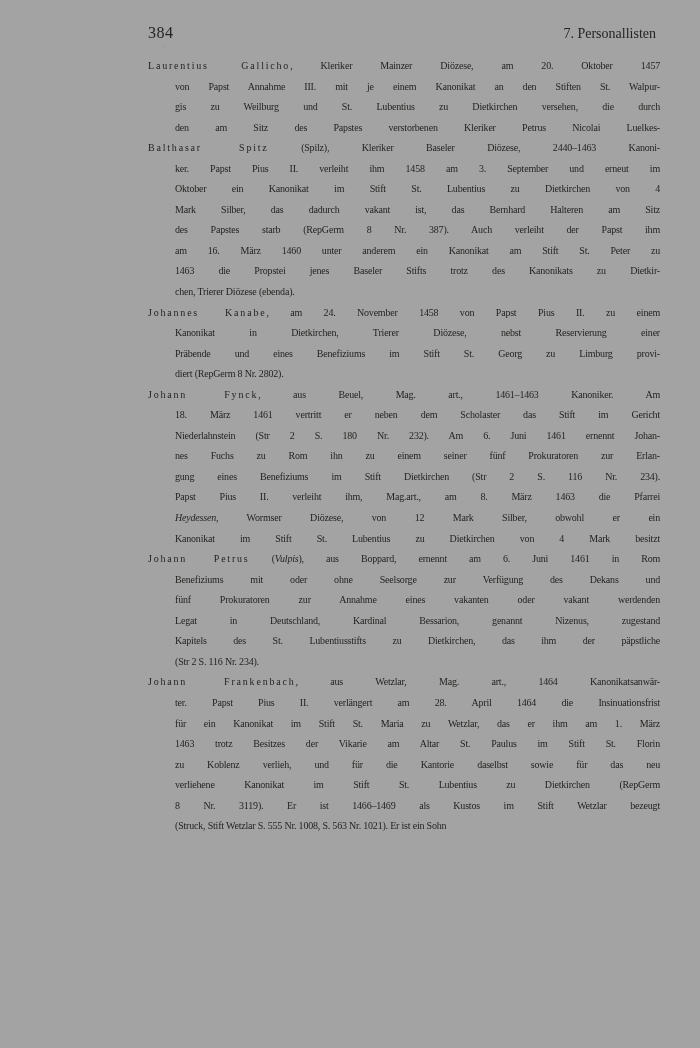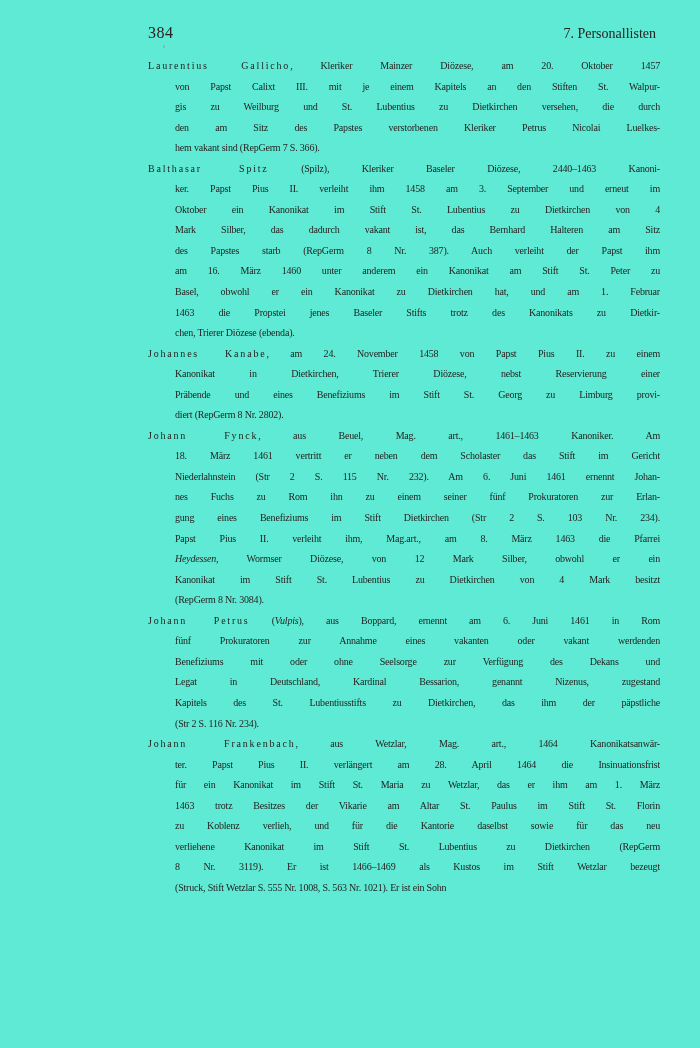--- a/index.html
+++ b/index.html
@@ -4,21 +4,21 @@
 <style>
   html,body{margin:0;padding:0;}
   body{
     width:700px;height:1048px;
     background:#f2f2f0;
     font-family:"Liberation Serif","DejaVu Serif",serif;
   }
   .page{
     position:relative;
     width:700px;height:1048px;
-    background:#5eead4;
+    background:#a3a3a3;
     color:#262422;
     overflow:hidden;
   }
   .page-header{
     position:absolute;
     left:148px;top:24px;
     width:512px;height:20px;
   }
   .page-number{
     position:absolute;left:0;top:0;
@@ -58,57 +58,54 @@
 
 <div class="page">
   <div class="page-header">
     <span class="page-number">384</span>
     <span class="running-title">7. Personallisten</span>
   </div>
   <div class="speck"></div>
   <div class="textblock" id="entries">
       <div class="entry">
         <div class="line"><span class="seg-spaced">Laurentius Gallicho</span><span class="seg-normal">, Kleriker Mainzer Diözese, am 20. Oktober 1457</span></div>
-        <div class="line cont"><span class="seg-normal">von Papst Calixt III. mit je einem Kapitels an den Stiften St. Walpur-</span></div>
+        <div class="line cont"><span class="seg-normal">von Papst Annahme III. mit je einem Kanonikat an den Stiften St. Walpur-</span></div>
         <div class="line cont"><span class="seg-normal">gis zu Weilburg und St. Lubentius zu Dietkirchen versehen, die durch</span></div>
         <div class="line cont"><span class="seg-normal">den am Sitz des Papstes verstorbenen Kleriker Petrus Nicolai Luelkes-</span></div>
-        <div class="line cont lastline"><span class="seg-normal">hem vakant sind (RepGerm 7 S. 366).</span></div>
       </div>
       <div class="entry">
         <div class="line"><span class="seg-spaced">Balthasar Spitz</span><span class="seg-normal"> (Spilz), Kleriker Baseler Diözese, 2440–1463 Kanoni-</span></div>
         <div class="line cont"><span class="seg-normal">ker. Papst Pius II. verleiht ihm 1458 am 3. September und erneut im</span></div>
         <div class="line cont"><span class="seg-normal">Oktober ein Kanonikat im Stift St. Lubentius zu Dietkirchen von 4</span></div>
         <div class="line cont"><span class="seg-normal">Mark Silber, das dadurch vakant ist, das Bernhard Halteren am Sitz</span></div>
         <div class="line cont"><span class="seg-normal">des Papstes starb (RepGerm 8 Nr. 387). Auch verleiht der Papst ihm</span></div>
         <div class="line cont"><span class="seg-normal">am 16. März 1460 unter anderem ein Kanonikat am Stift St. Peter zu</span></div>
-        <div class="line cont"><span class="seg-normal">Basel, obwohl er ein Kanonikat zu Dietkirchen hat, und am 1. Februar</span></div>
         <div class="line cont"><span class="seg-normal">1463 die Propstei jenes Baseler Stifts trotz des Kanonikats zu Dietkir-</span></div>
         <div class="line cont lastline"><span class="seg-normal">chen, Trierer Diözese (ebenda).</span></div>
       </div>
       <div class="entry">
         <div class="line"><span class="seg-spaced">Johannes Kanabe</span><span class="seg-normal">, am 24. November 1458 von Papst Pius II. zu einem</span></div>
         <div class="line cont"><span class="seg-normal">Kanonikat in Dietkirchen, Trierer Diözese, nebst Reservierung einer</span></div>
         <div class="line cont"><span class="seg-normal">Präbende und eines Benefiziums im Stift St. Georg zu Limburg provi-</span></div>
         <div class="line cont lastline"><span class="seg-normal">diert (RepGerm 8 Nr. 2802).</span></div>
       </div>
       <div class="entry">
         <div class="line"><span class="seg-spaced">Johann Fynck</span><span class="seg-normal">, aus Beuel, Mag. art., 1461–1463 Kanoniker. Am</span></div>
         <div class="line cont"><span class="seg-normal">18. März 1461 vertritt er neben dem Scholaster das Stift im Gericht</span></div>
-        <div class="line cont"><span class="seg-normal">Niederlahnstein (Str 2 S. 115 Nr. 232). Am 6. Juni 1461 ernennt Johan-</span></div>
+        <div class="line cont"><span class="seg-normal">Niederlahnstein (Str 2 S. 180 Nr. 232). Am 6. Juni 1461 ernennt Johan-</span></div>
         <div class="line cont"><span class="seg-normal">nes Fuchs zu Rom ihn zu einem seiner fünf Prokuratoren zur Erlan-</span></div>
-        <div class="line cont"><span class="seg-normal">gung eines Benefiziums im Stift Dietkirchen (Str 2 S. 103 Nr. 234).</span></div>
+        <div class="line cont"><span class="seg-normal">gung eines Benefiziums im Stift Dietkirchen (Str 2 S. 116 Nr. 234).</span></div>
         <div class="line cont"><span class="seg-normal">Papst Pius II. verleiht ihm, Mag.art., am 8. März 1463 die Pfarrei</span></div>
         <div class="line cont"><span class="seg-italic">Heydessen</span><span class="seg-normal">, Wormser Diözese, von 12 Mark Silber, obwohl er ein</span></div>
         <div class="line cont"><span class="seg-normal">Kanonikat im Stift St. Lubentius zu Dietkirchen von 4 Mark besitzt</span></div>
-        <div class="line cont lastline"><span class="seg-normal">(RepGerm 8 Nr. 3084).</span></div>
       </div>
       <div class="entry">
         <div class="line"><span class="seg-spaced">Johann Petrus</span><span class="seg-normal"> (</span><span class="seg-italic">Vulpis</span><span class="seg-normal">), aus Boppard, ernennt am 6. Juni 1461 in Rom</span></div>
+        <div class="line cont"><span class="seg-normal">Benefiziums mit oder ohne Seelsorge zur Verfügung des Dekans und</span></div>
         <div class="line cont"><span class="seg-normal">fünf Prokuratoren zur Annahme eines vakanten oder vakant werdenden</span></div>
-        <div class="line cont"><span class="seg-normal">Benefiziums mit oder ohne Seelsorge zur Verfügung des Dekans und</span></div>
         <div class="line cont"><span class="seg-normal">Legat in Deutschland, Kardinal Bessarion, genannt Nizenus, zugestand</span></div>
         <div class="line cont"><span class="seg-normal">Kapitels des St. Lubentiusstifts zu Dietkirchen, das ihm der päpstliche</span></div>
         <div class="line cont lastline"><span class="seg-normal">(Str 2 S. 116 Nr. 234).</span></div>
       </div>
       <div class="entry">
         <div class="line"><span class="seg-spaced">Johann Frankenbach</span><span class="seg-normal">, aus Wetzlar, Mag. art., 1464 Kanonikatsanwär-</span></div>
         <div class="line cont"><span class="seg-normal">ter. Papst Pius II. verlängert am 28. April 1464 die Insinuationsfrist</span></div>
         <div class="line cont"><span class="seg-normal">für ein Kanonikat im Stift St. Maria zu Wetzlar, das er ihm am 1. März</span></div>
         <div class="line cont"><span class="seg-normal">1463 trotz Besitzes der Vikarie am Altar St. Paulus im Stift St. Florin</span></div>
         <div class="line cont"><span class="seg-normal">zu Koblenz verlieh, und für die Kantorie daselbst sowie für das neu</span></div>

